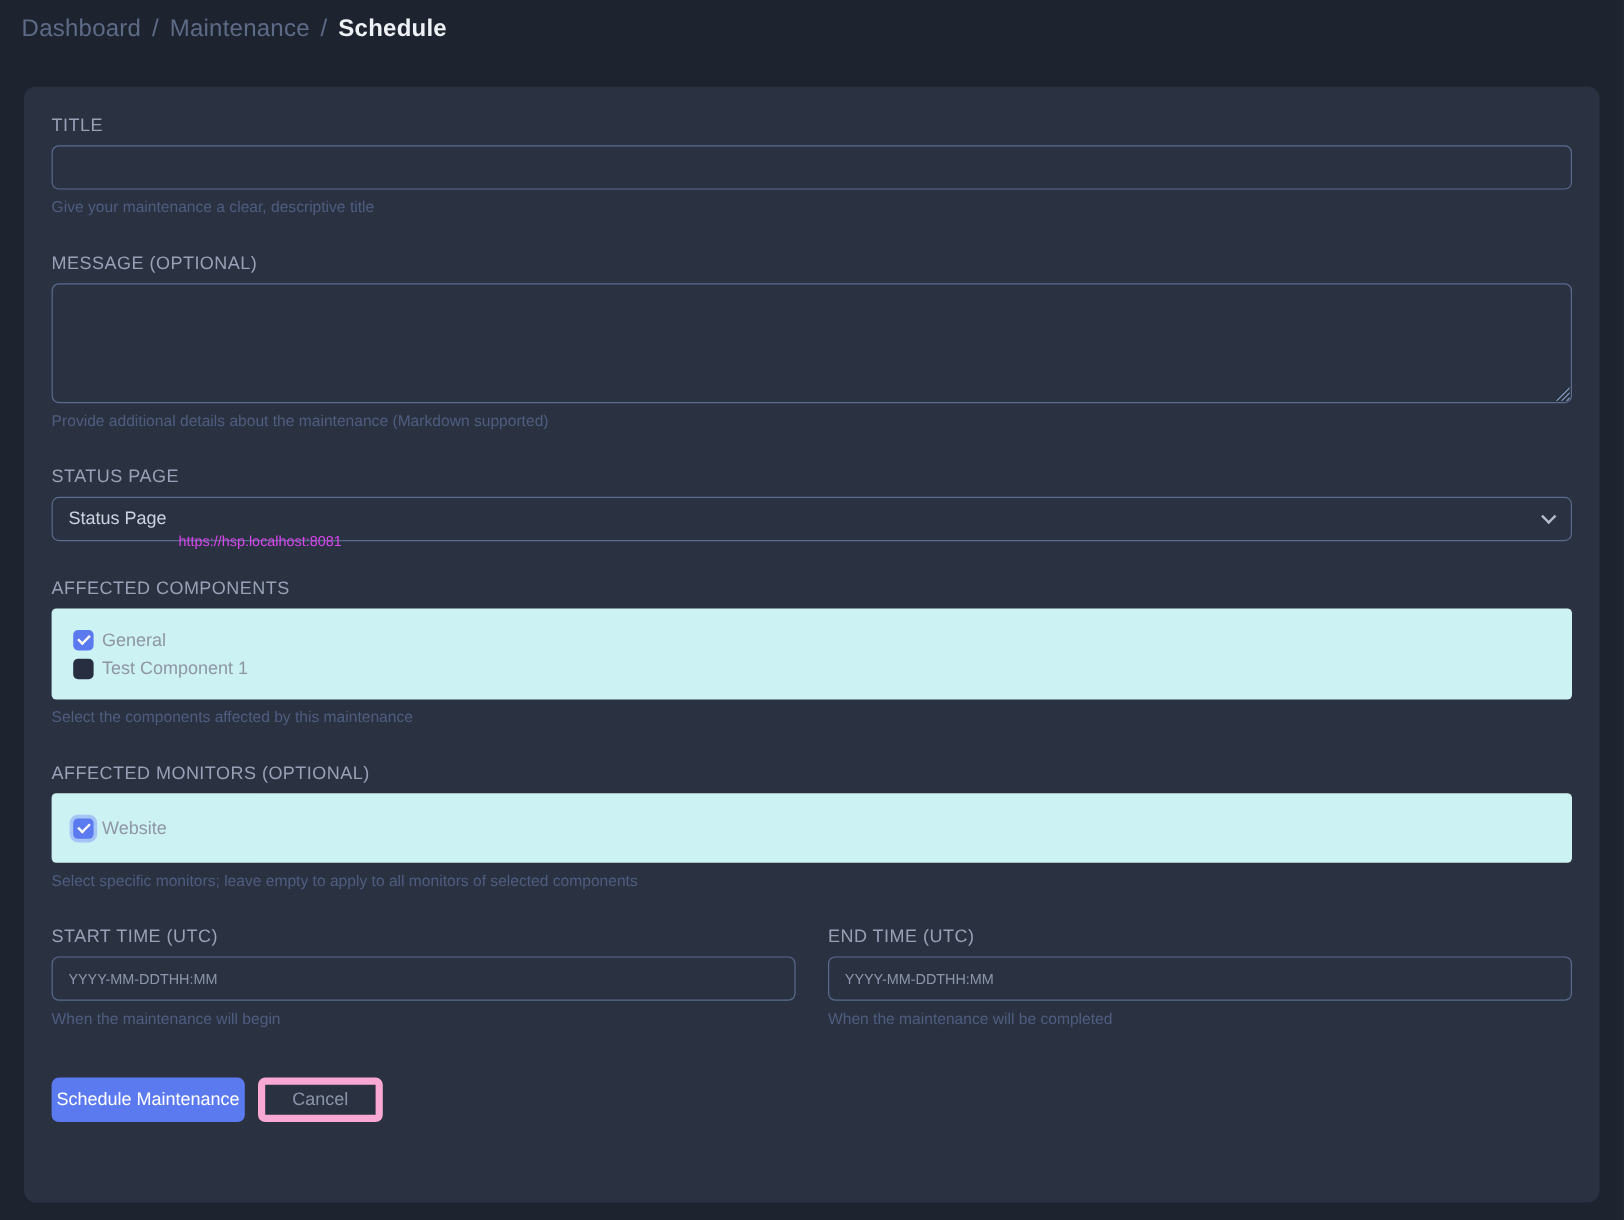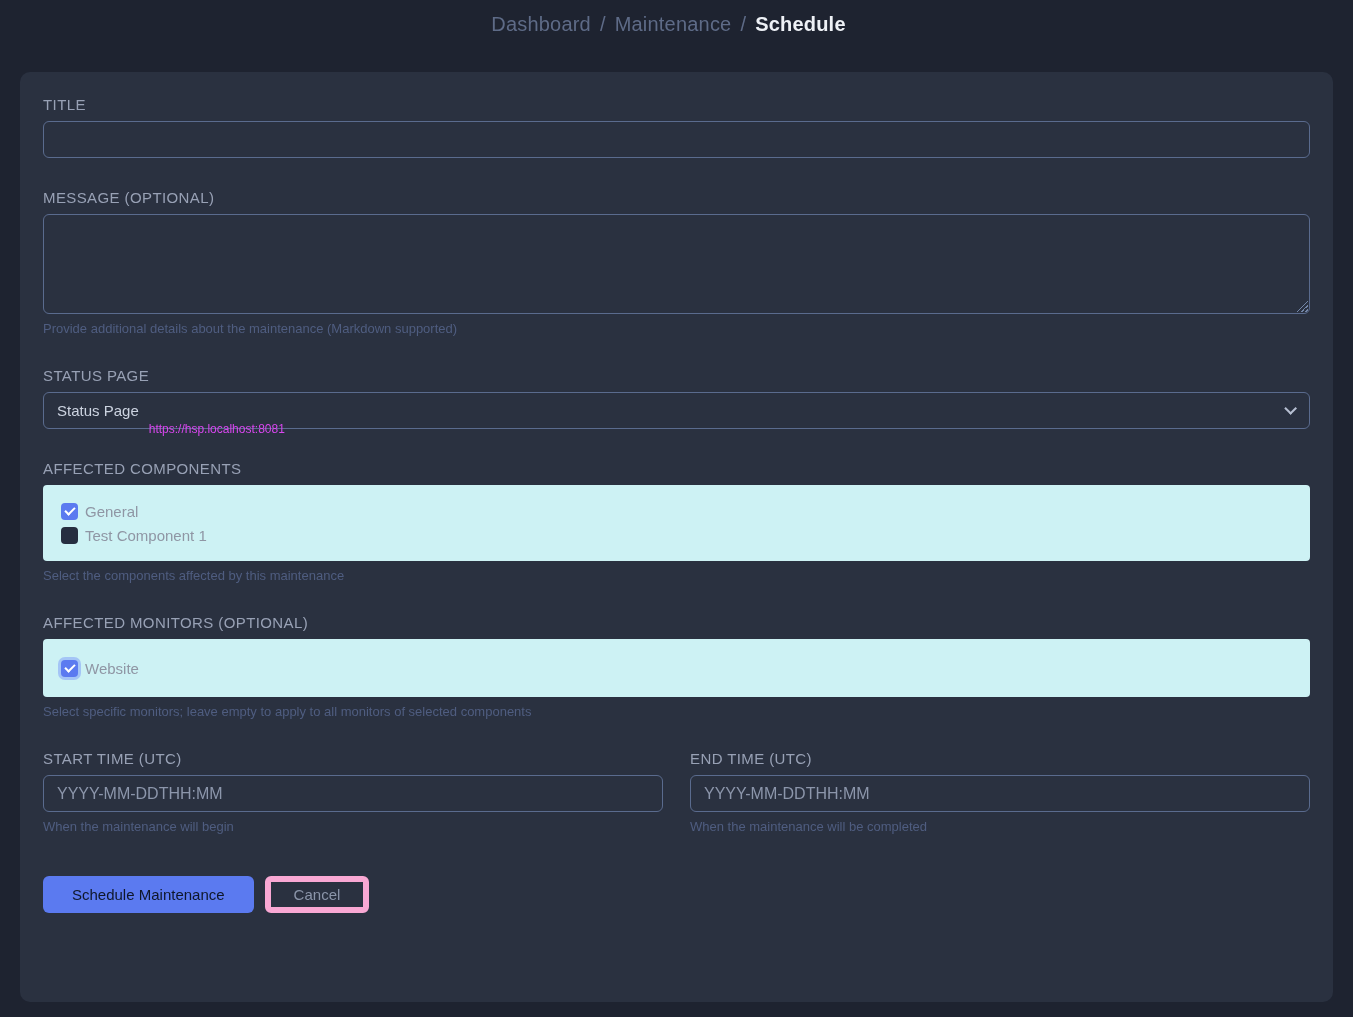--- a/index.html
+++ b/index.html
@@ -4,21 +4,21 @@
 <style>
   * { margin: 0; padding: 0; box-sizing: border-box; }
   html, body { width: 1353px; height: 1017px; overflow: hidden; }
   body {
     background: #1e2330;
     font-family: "Liberation Sans", "DejaVu Sans", sans-serif;
     color: #c9d0de;
   }
 
   
-  .topbar { padding: 13px 24px 0 8px; height: 48px; text-align: center; }
+  .topbar { padding: 13px 24px 0 18px; height: 48px; }
   .breadcrumb { font-size: 20px; letter-spacing: 0.2px; }
   .breadcrumb .crumb-muted { color: #5e6b87; }
   .breadcrumb .sep { color: #5e6b87; margin: 0 9px; }
   .breadcrumb .crumb-current { color: #eef1f6; font-weight: 600; }
 
   
   .card {
     margin: 24px 20px 0 20px;
     height: 930px;
     background: #2a3140;
@@ -42,21 +42,21 @@
     color: #4f5d80;
   }
 
   .text-input {
     width: 100%;
     height: 37px;
     background: transparent;
     border: 1px solid #5a6b8e;
     border-radius: 6px;
     color: #d7dce6;
-    font-size: 16px;
+    font-size: 12px;
     font-family: "Liberation Sans", sans-serif;
     padding: 0 13px;
     outline: none;
   }
   .text-input::placeholder { color: #8c96ab; opacity: 1; }
 
   .textarea-wrap { position: relative; }
   .textarea {
     display: block;
     width: 100%;
@@ -177,22 +177,22 @@
   .btn {
     height: 37px;
     border-radius: 6px;
     font-size: 15px;
     font-family: "Liberation Sans", sans-serif;
     cursor: pointer;
   }
   .btn-primary {
     background: #5b7af0;
     border: none;
-    color: #0f172a;
-    padding: 0 29px;
+    color: #ffffff;
+    padding: 0 4px;
   }
   .btn-secondary {
     background: transparent;
     border: 6px solid #f9a8d4;
     color: #8b95a9;
     padding: 0 23px;
   }
 </style>
 </head>
 <body>
@@ -201,20 +201,21 @@
   <div class="breadcrumb">
     <span class="crumb-muted">Dashboard</span><span class="sep">/</span><span class="crumb-muted">Maintenance</span><span class="sep">/</span><span class="crumb-current">Schedule</span>
   </div>
 </div>
 
 <div class="card">
 
   <div class="form-group">
     <label class="field-label">TITLE</label>
     <input class="text-input" type="text" value="" style="">
+    <div class="helper">Give your maintenance a clear, descriptive title</div>
   </div>
 
   <div class="form-group">
     <label class="field-label">MESSAGE (OPTIONAL)</label>
     <div class="textarea-wrap">
       <textarea class="textarea" style=""></textarea>
       <div class="resize-handle"></div>
     </div>
     <div class="helper">Provide additional details about the maintenance (Markdown supported)</div>
   </div>

